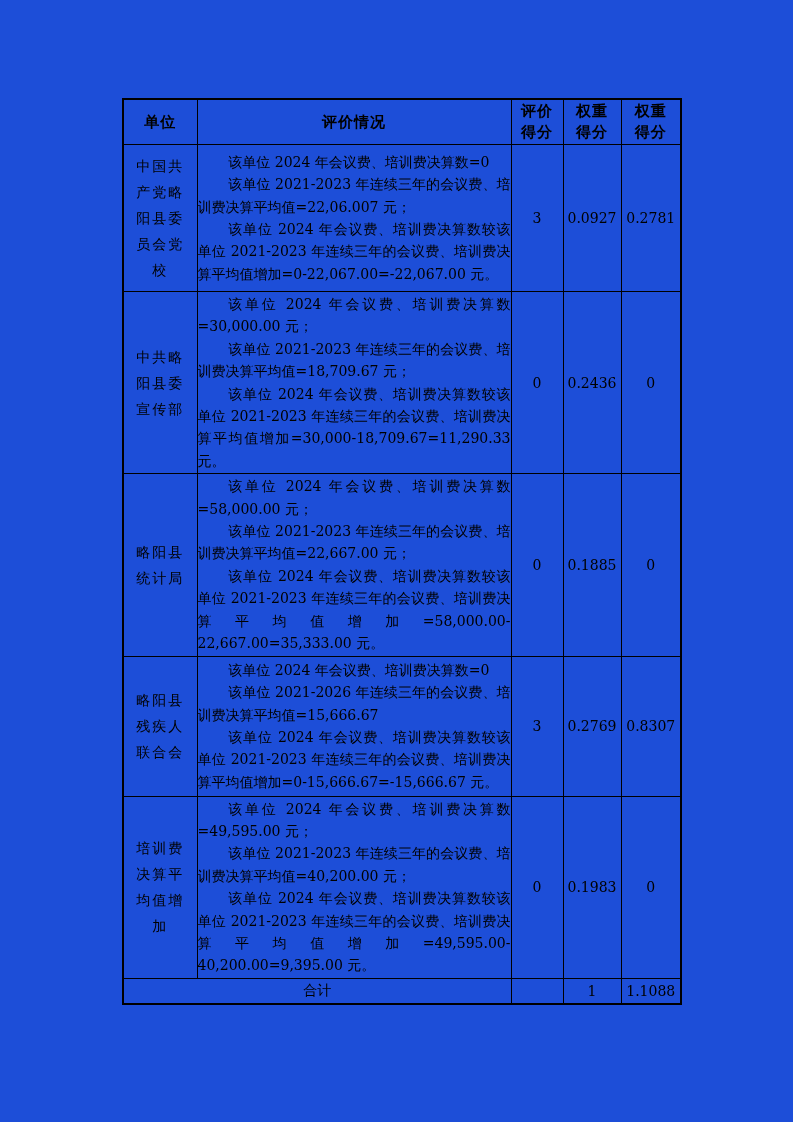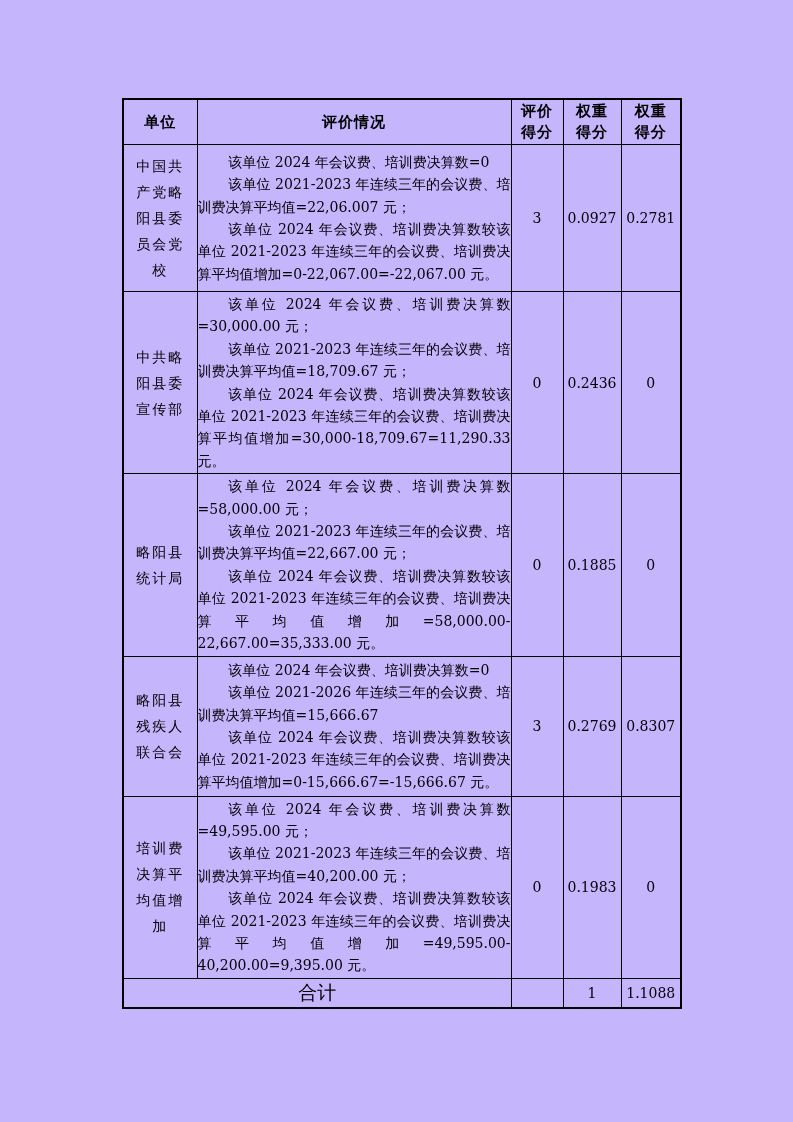--- a/index.html
+++ b/index.html
@@ -1,19 +1,19 @@
 <!DOCTYPE html>
 <html><head>
 <meta charset="utf-8">
 <style>
   html,body { margin:0; padding:0; background:#e8e8e8; }
   .page {
     position:relative;
     width:793px; height:1122px;
-    background:#c4b5fd;
+    background:#1d4ed8;
     margin:0 auto;
     font-family:"DejaVu Serif","Liberation Serif",serif;
     color:#000000;
     overflow:hidden;
   }
   table.eval-table {
     position:absolute;
     left:122px; top:98px;
     width:558px;
     border-collapse:collapse;
@@ -61,21 +61,21 @@
   }
   .num-cell {
     text-align:center;
     vertical-align:middle;
     font-size:14px;
   }
   .eval-table tfoot tr { height:26px; }
   .total-label-cell {
     text-align:center;
     vertical-align:middle;
-    font-size:19px;
+    font-size:14px;
   }
   .section-heading {
     position:absolute;
     left:156px; top:960px;
     font-family:"DejaVu Sans","Liberation Sans",sans-serif;
     font-weight:bold;
     font-size:19px;
     line-height:24px;
     letter-spacing:1px;
   }

